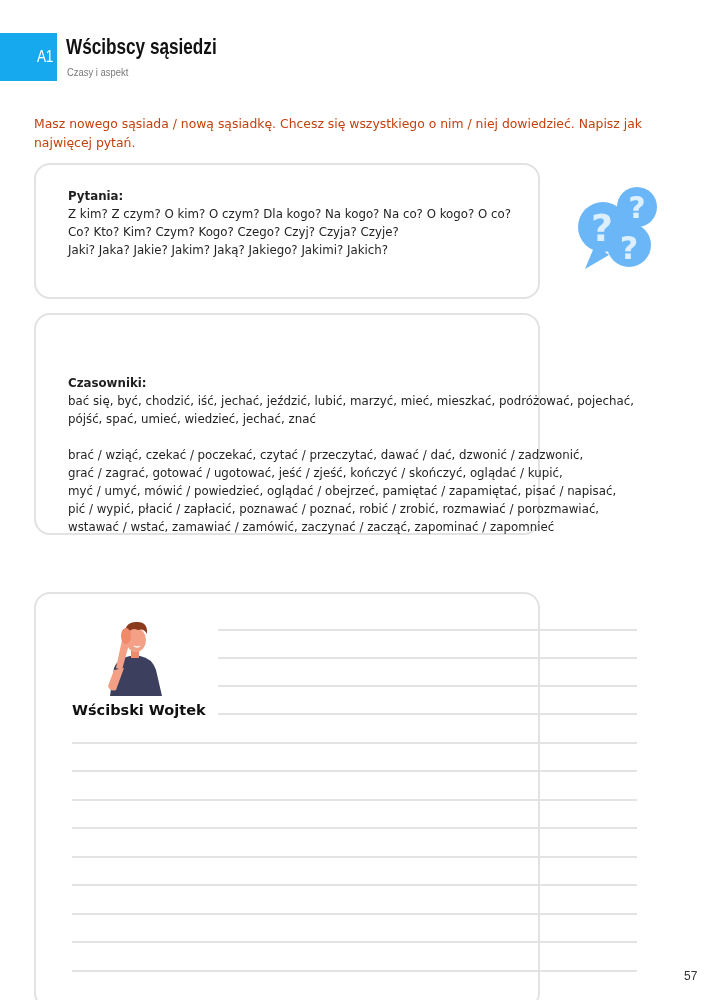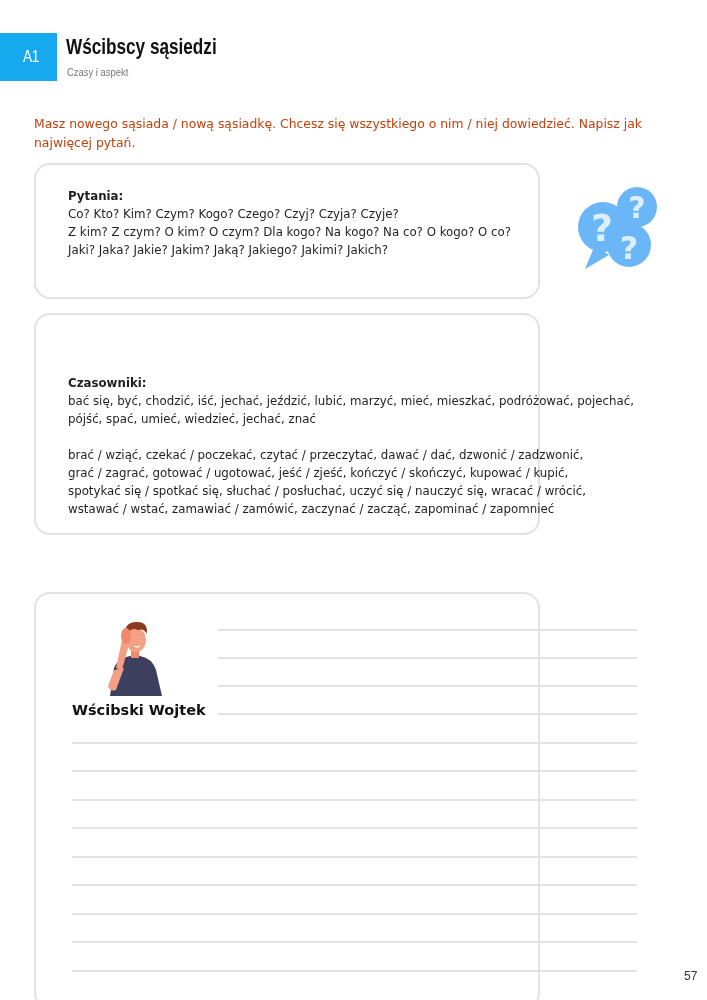--- a/index.html
+++ b/index.html
@@ -3,21 +3,21 @@
 <meta charset="utf-8">
 <style>
   * { box-sizing: border-box; margin: 0; padding: 0; }
   html, body { width: 707px; height: 1000px; background: #ffffff; overflow: hidden; }
   body { position: relative; font-family: "DejaVu Sans", sans-serif; color: #1a1a1a; }
 
   .level-badge {
     position: absolute; left: 0; top: 33px; width: 57px; height: 48px;
     background: #16a9ee; color: #ffffff;
     font-family: "Liberation Sans", sans-serif; font-size: 17px;
-    display: flex; align-items: center; justify-content: flex-end; padding-right: 18px;
+    display: flex; align-items: center; justify-content: flex-end; padding-right: 4px;
     letter-spacing: -0.5px; transform-origin: left center;
   }
   .level-badge span { display: inline-block; transform: scaleX(0.8); transform-origin: right center; }
   .title {
     position: absolute; left: 66px; top: 34px;
     font-family: "Liberation Sans", sans-serif; font-weight: bold; font-size: 22px;
     color: #111; transform: scaleX(0.78); transform-origin: left top; white-space: nowrap;
   }
   .subtitle {
     position: absolute; left: 67px; top: 66px;
@@ -65,22 +65,22 @@
     <span>A1</span>
   </div>
 <div class="title">Wścibscy sąsiedzi</div>
 <div class="subtitle">Czasy i aspekt</div>
 
 <div class="instruction">Masz nowego sąsiada / nową sąsiadkę. Chcesz się wszystkiego o nim / niej dowiedzieć. Napisz jak najwięcej pytań.</div>
 
 <div class="card card-questions">
   <div class="card-text">
     <div class="card-heading">Pytania:</div>
+    <div>Z kim? Z czym? O kim? O czym? Dla kogo? Na kogo? Na co? O kogo? O co?</div>
     <div>Co? Kto? Kim? Czym? Kogo? Czego? Czyj? Czyja? Czyje?</div>
-    <div>Z kim? Z czym? O kim? O czym? Dla kogo? Na kogo? Na co? O kogo? O co?</div>
     <div>Jaki? Jaka? Jakie? Jakim? Jaką? Jakiego? Jakimi? Jakich?</div>
   </div>
   <svg class="qicon" viewBox="0 0 82 96">
 
     <circle cx="60" cy="24" r="20" fill="#6bb6f7"></circle>
     <circle cx="26" cy="44" r="25" fill="#6bb6f7"></circle>
     <circle cx="52" cy="62" r="22" fill="#6bb6f7"></circle>
     <polygon points="8,86 18,62 32,72" fill="#6bb6f7"></polygon>
 
     <text x="60" y="35" font-family="DejaVu Sans, sans-serif" font-weight="bold" font-size="30" fill="#dcefff" text-anchor="middle">?</text>
@@ -89,22 +89,23 @@
   </svg>
 </div>
 
 <div class="card card-verbs">
   <div class="card-text">
     <div class="card-heading">Czasowniki:</div>
     <div>bać się, być, chodzić, iść, jechać, jeździć, lubić, marzyć, mieć, mieszkać, podróżować, pojechać,</div>
     <div>pójść, spać, umieć, wiedzieć, jechać, znać</div>
     <div class="blank"></div>
     <div>brać / wziąć, czekać / poczekać, czytać / przeczytać, dawać / dać, dzwonić / zadzwonić,</div>
-    <div>grać / zagrać, gotować / ugotować, jeść / zjeść, kończyć / skończyć, kupować / kupić,</div>
-    <div>spotykać się / spotkać się, słuchać / posłuchać, uczyć się / nauczyć się, wracać / wrócić,</div>
+    <div>grać / zagrać, gotować / ugotować, jeść / zjeść, kończyć / skończyć, oglądać / kupić,</div>
+    <div>myć / umyć, mówić / powiedzieć, oglądać / obejrzeć, pamiętać / zapamiętać, pisać / napisać,</div>
+    <div>pić / wypić, płacić / zapłacić, poznawać / poznać, robić / zrobić, rozmawiać / porozmawiać,</div>
     <div>wstawać / wstać, zamawiać / zamówić, zaczynać / zacząć, zapominać / zapomnieć</div>
   </div>
 </div>
 
 <div class="card card-writing">
   <svg class="person" viewBox="0 0 72 78">
 
     <path d="M14 78 L18 50 Q22 40 34 38 L44 38 Q56 40 60 52 L66 78 Z" fill="#3d3f5e"></path>
 
     <rect x="35" y="30" width="8" height="10" fill="#f08a6b"></rect>

